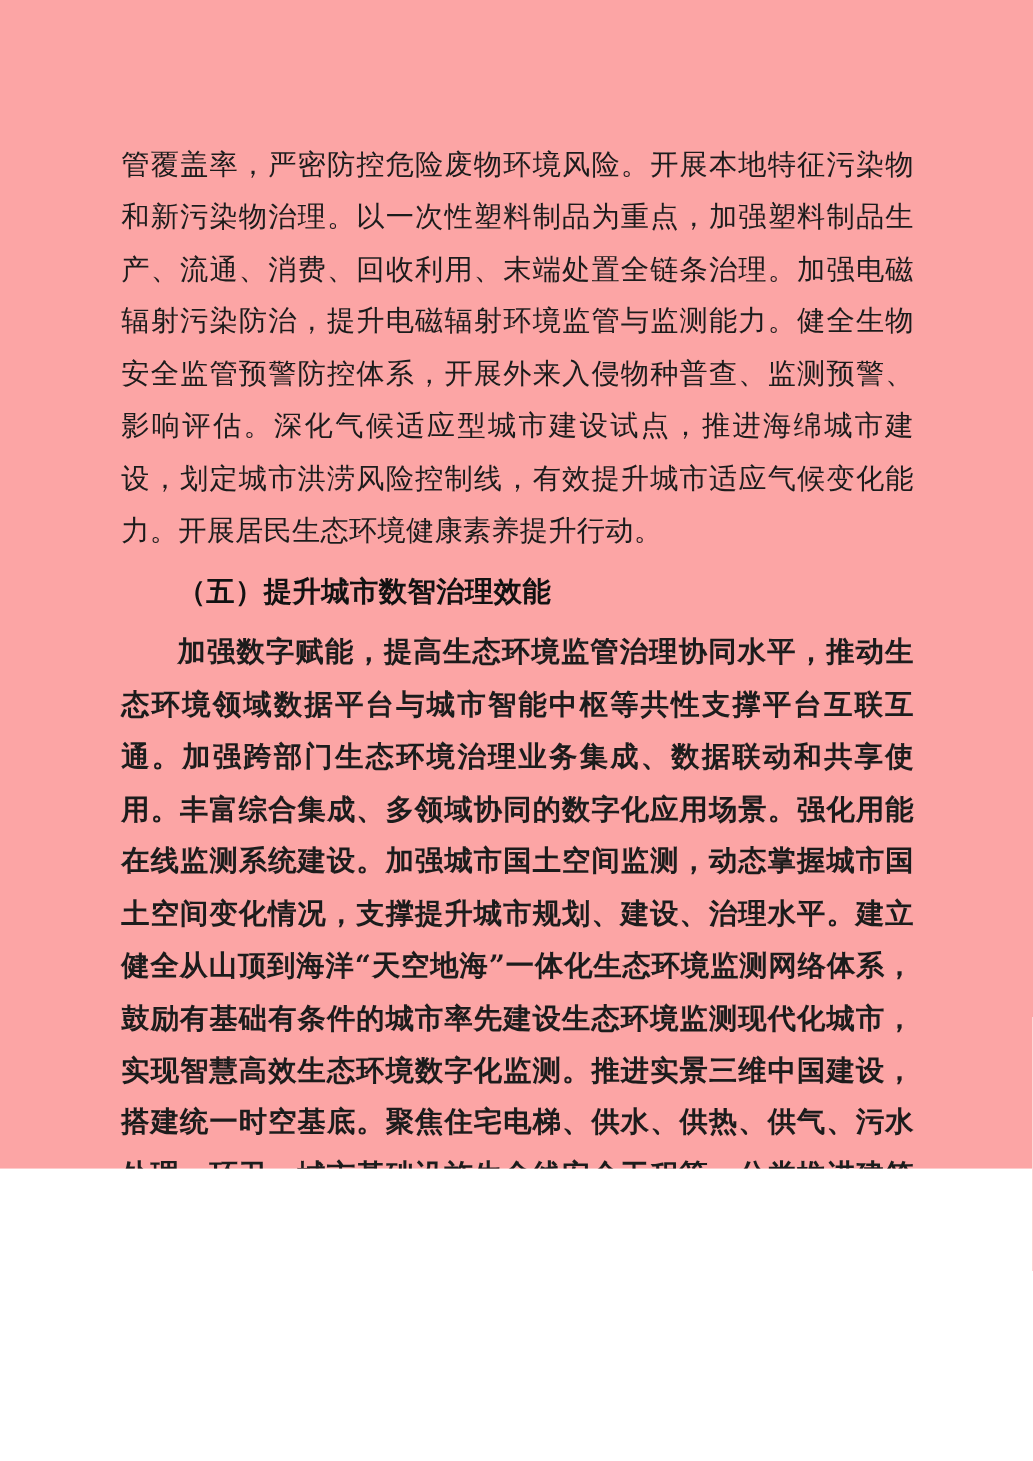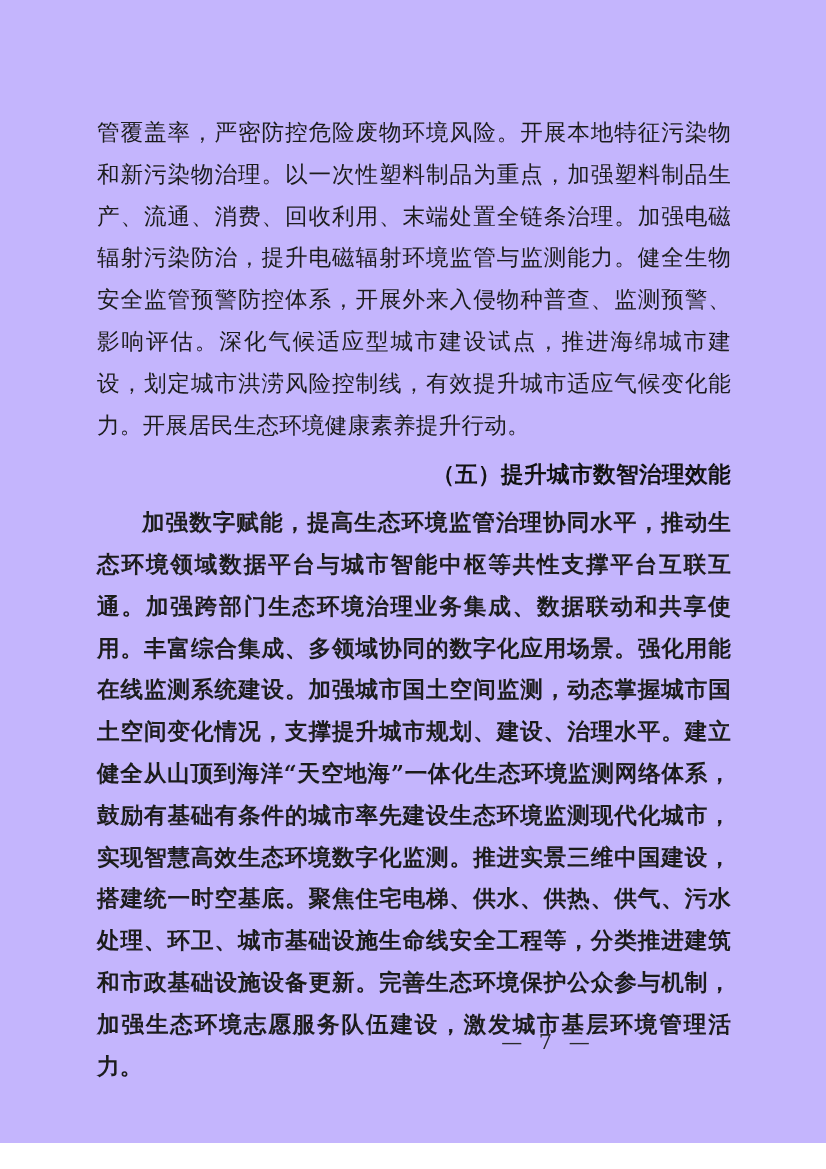--- a/index.html
+++ b/index.html
@@ -6,22 +6,22 @@
     margin: 0;
     padding: 0;
     background: #ffffff;
   }
   body {
     font-family: "DejaVu Serif", "Liberation Serif", serif;
   }
   .page {
     position: relative;
     width: 826px;
-    height: 1143px;
-    background: #c4b5fd;
+    height: 935px;
+    background: #fca5a5;
     overflow: hidden;
     box-sizing: border-box;
   }
   .content {
     position: absolute;
     left: 97px;
     top: 112px;
     width: 634px;
   }
   .para {
@@ -42,21 +42,20 @@
   }
   .heading {
     font-size: 22.6px;
     line-height: 41.8px;
     color: #121212;
     font-weight: bold;
     margin: 0;
     text-indent: 45px;
     letter-spacing: 0.4px;
     font-family: "DejaVu Serif", "Liberation Serif", serif;
-    text-align: right;
   }
   .spacer-heading-top { height: 8px; }
   .spacer-heading-bot { height: 6px; }
   .page-footer {
     position: absolute;
     left: 0;
     top: 1030px;
     width: 826px;
     text-align: center;
     padding-right: 0px;

